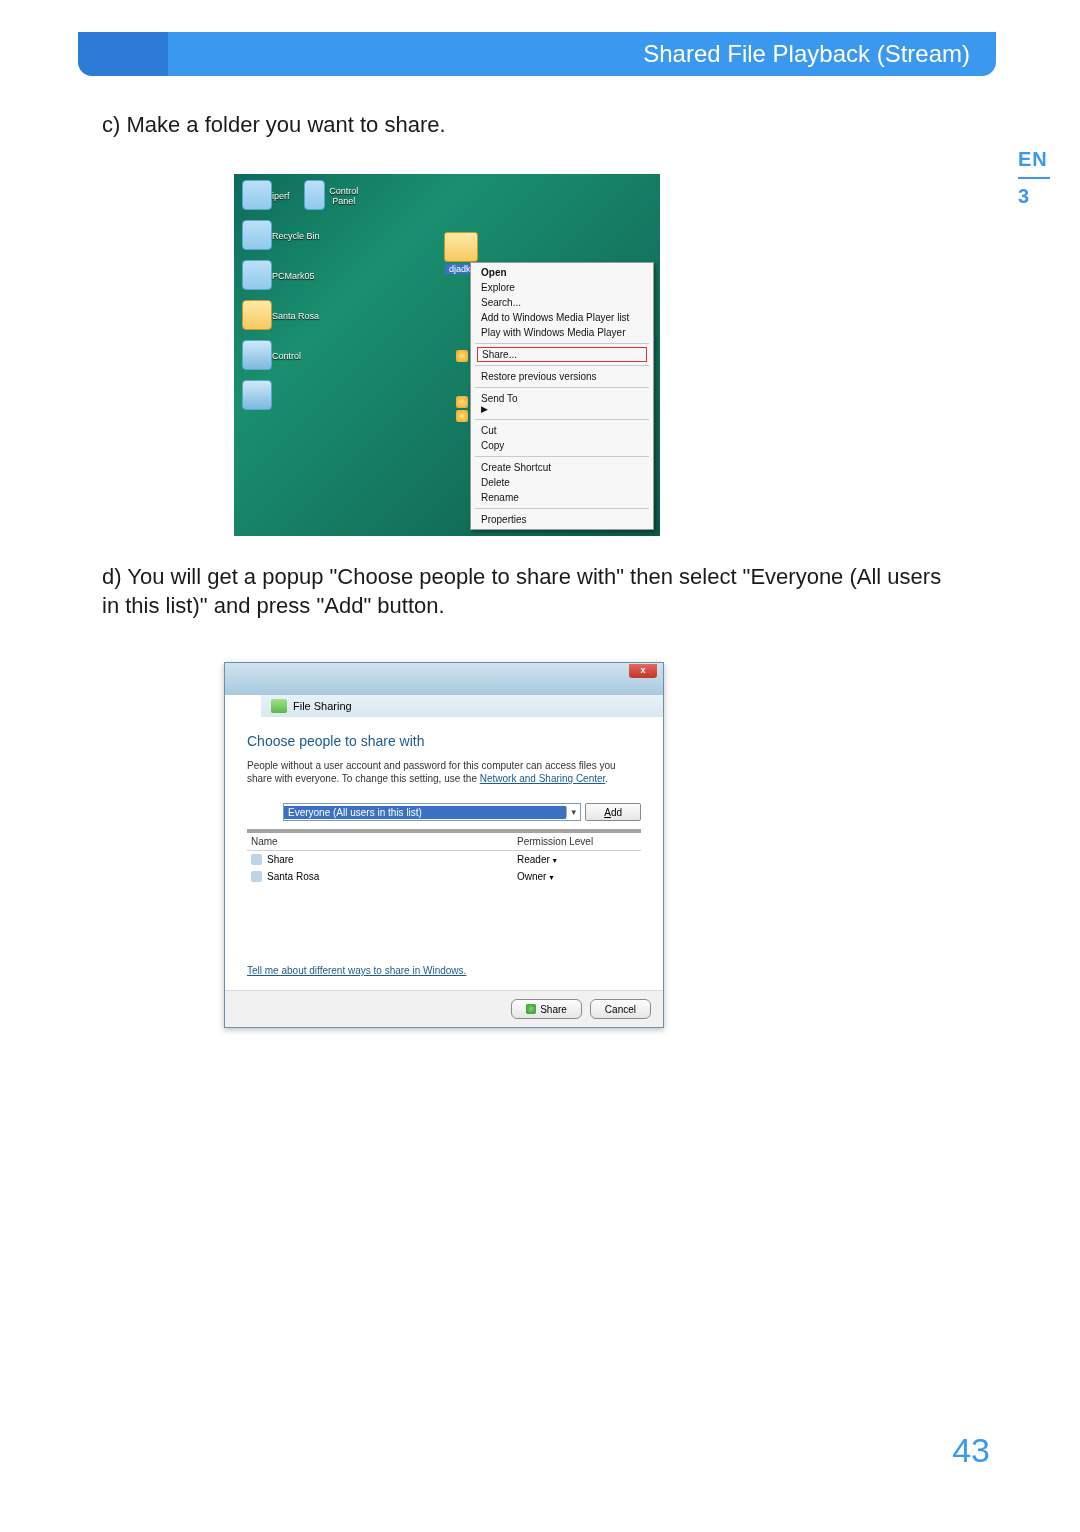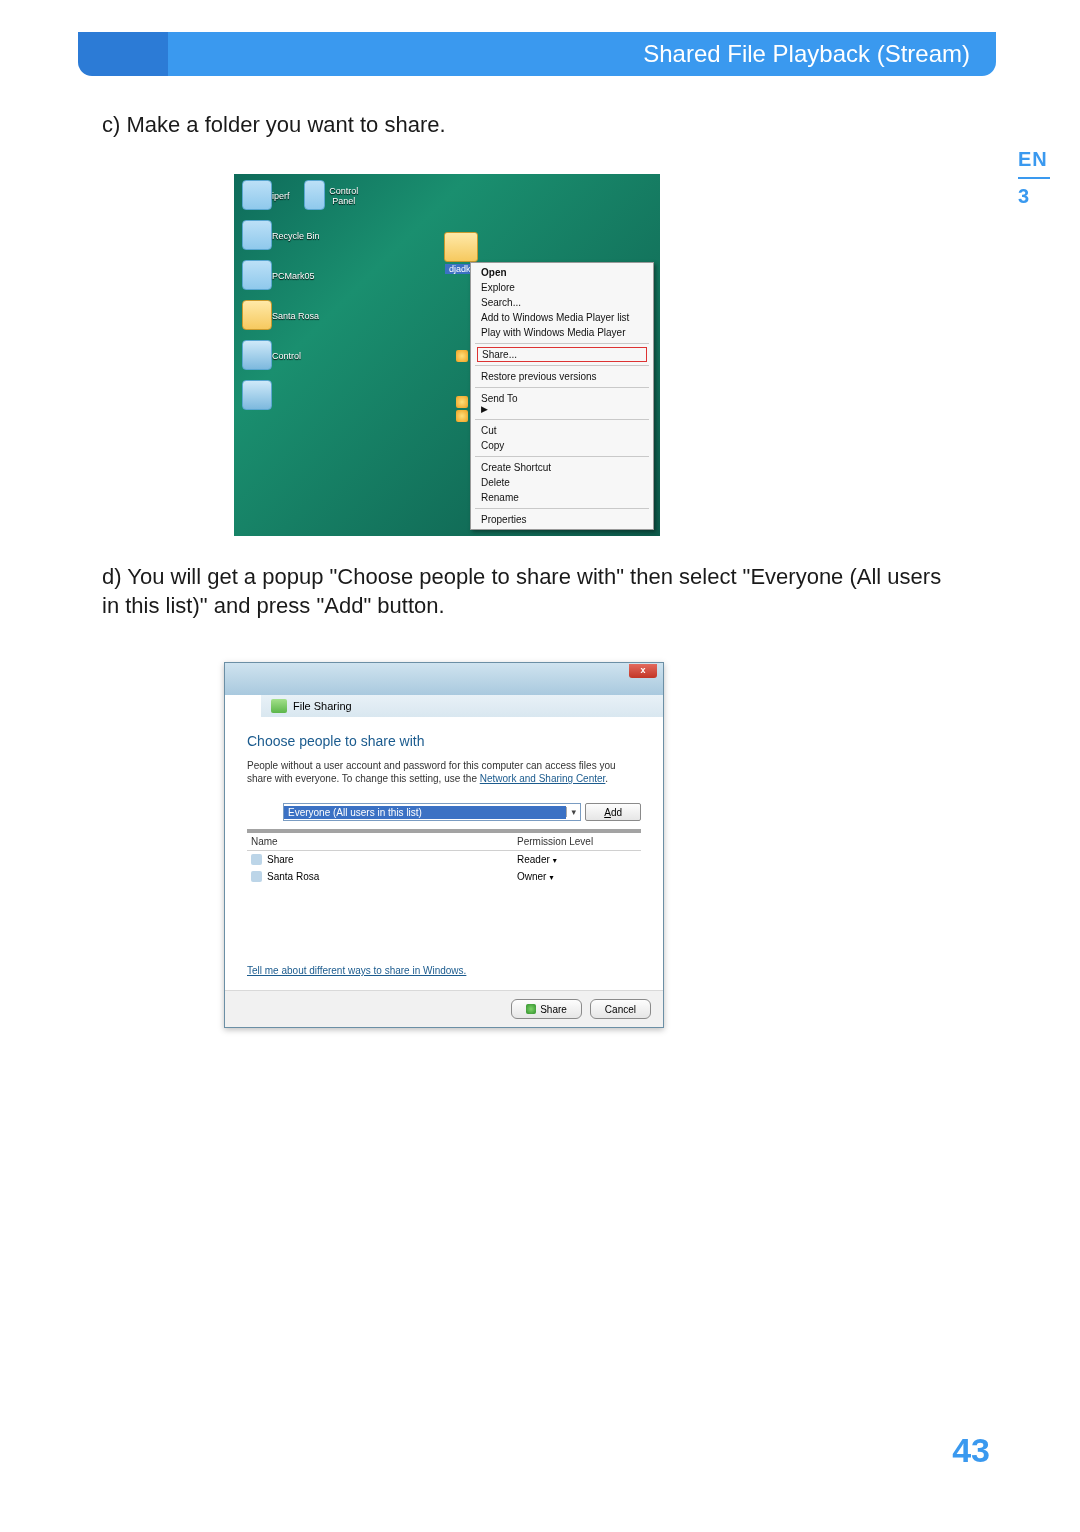--- a/index.html
+++ b/index.html
@@ -269,21 +269,21 @@
     border-radius: 6px;
     display:flex; align-items:center; gap:4px;
   }
   .dlg-foot .b .sic{width:10px;height:10px;background:radial-gradient(#7fd46a,#2e8f2a);border-radius:2px;}
   .pagenum {
     position: absolute;
     right: 90px;
     bottom: 62px;
     color: #3a99ef;
     font-size: 34px;
-    font-weight: 700;
+    font-weight: 400;
   }
 </style>
 </head>
 <body>
 
 <div class="topbar">
   <div class="topbar-tab"></div>
   <div class="topbar-main">Shared File Playback (Stream)</div>
 </div>
 

